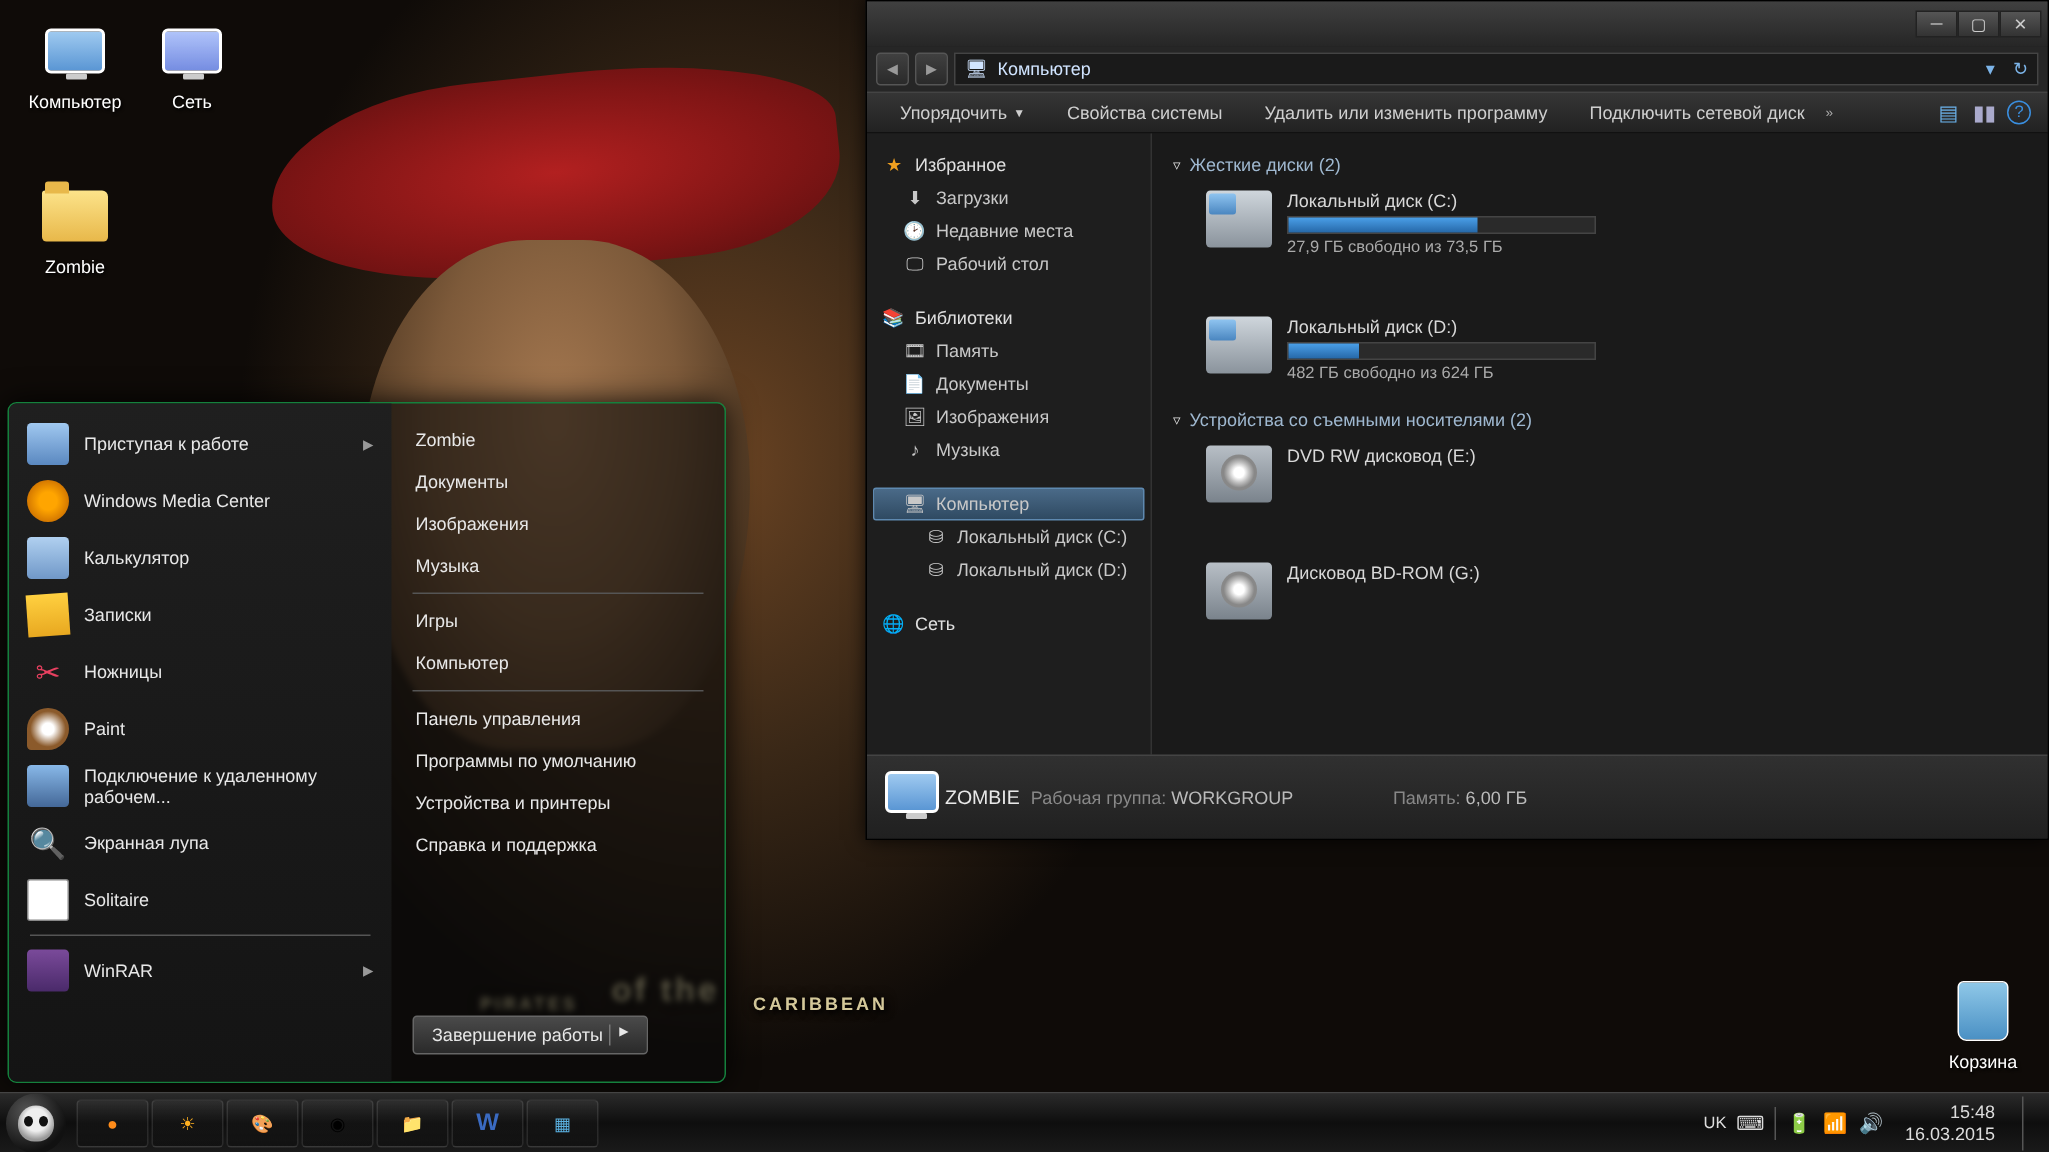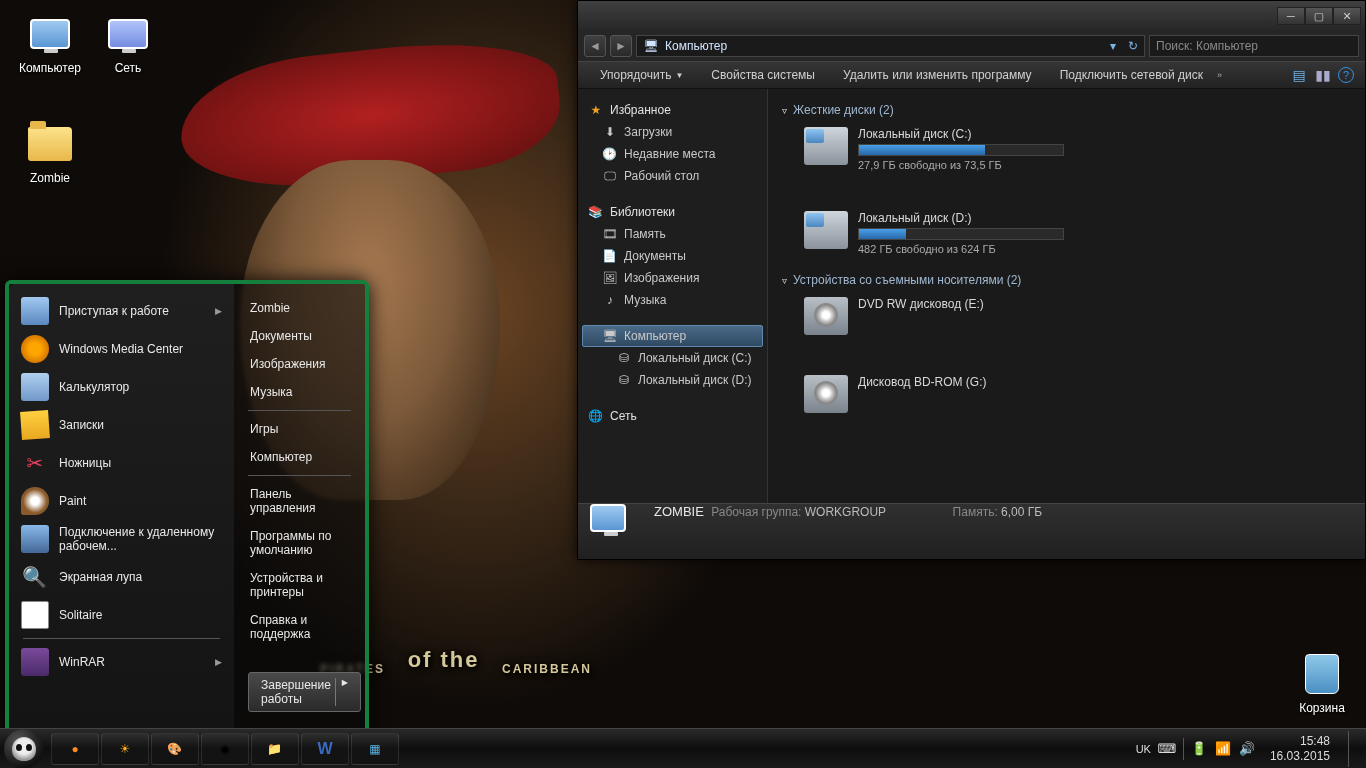--- a/index.html
+++ b/index.html
@@ -49,26 +49,26 @@
 .drive{display:flex;gap:10px;width:260px;cursor:pointer;}
 .drive-ico{width:44px;height:38px;background:linear-gradient(#cfd6dc,#8a939c);border-radius:3px;position:relative;flex-shrink:0;}
 .drive-ico.hdd::before{content:"";position:absolute;top:2px;left:2px;width:18px;height:14px;background:linear-gradient(#8fc4f0,#4a86c0);border-radius:2px;}
 .drive-ico.dvd{background:linear-gradient(#b8bfc6,#7a838c);}
 .drive-ico.dvd::before{content:"";position:absolute;top:6px;left:10px;width:24px;height:24px;border-radius:50%;background:radial-gradient(circle,#fff 20%,#c0c0c0 40%,#888 60%);}
 .drive-info{flex:1;color:#d8d8d8;}
 .drive-name{margin-bottom:3px;}
 .drive-bar{height:12px;background:#2a2a2a;border:1px solid #444;margin-bottom:3px;position:relative;}
 .drive-fill{height:100%;background:linear-gradient(#4a9fe8,#2668a8);}
 .drive-free{font-size:11px;color:#aaa;}
-.ex-details{height:56px;background:linear-gradient(#303030,#202020);border-top:1px solid #444;display:flex;gap:24px;padding:0 12px;color:#bbb;}
+.ex-details{height:56px;background:linear-gradient(#303030,#202020);border-top:1px solid #444;display:flex;align-items:center;gap:0;padding:0 12px;color:#bbb;}
 .ex-details .pc-ico{width:40px;height:36px;}
 .det-name{color:#e8e8e8;font-size:13px;margin-right:4px;}
 .det-lbl{color:#888;}
 
-.startmenu{position:absolute;left:5px;top:280px;width:364px;height:454px;background:rgba(10,10,10,.6);border:4px solid #15803d;border-radius:6px;box-shadow:0 0 20px rgba(0,0,0,.9);display:flex;backdrop-filter:blur(2px);}
+.startmenu{position:absolute;left:5px;top:268px;width:479px;height:454px;background:rgba(10,10,10,.6);border:1px solid #15803d;border-radius:6px;box-shadow:0 0 20px rgba(0,0,0,.9);display:flex;backdrop-filter:blur(2px);}
 .sm-left{width:255px;background:linear-gradient(#1f1f1f,#141414);border-radius:5px 0 0 5px;padding:8px 4px 4px;display:flex;flex-direction:column;}
 .sm-prog{display:flex;align-items:center;gap:10px;padding:5px 8px;color:#e8e8e8;cursor:pointer;border-radius:2px;min-height:34px;}
 .sm-prog .pi{width:28px;height:28px;display:flex;align-items:center;justify-content:center;font-size:20px;flex-shrink:0;}
 .sm-prog .arw{margin-left:auto;color:#999;font-size:9px;}
 .sm-right{flex:1;padding:10px 4px;display:flex;flex-direction:column;color:#e8e8e8;}
 .sm-r-item{padding:7px 12px;cursor:pointer;}
 .sm-r-sep{height:1px;background:#555;margin:4px 10px;}
 .sm-shutdown{margin-top:auto;margin-left:10px;margin-bottom:8px;display:flex;align-items:center;}
 .sm-shut-btn{background:linear-gradient(#4a4a4a,#2a2a2a);border:1px solid #666;padding:5px 12px;color:#e8e8e8;cursor:pointer;display:flex;gap:4px;border-radius:3px;}
 
@@ -138,23 +138,20 @@
     </div>
   </div>
   <div class="ex-nav">
     <div class="navbtn">◄</div>
     <div class="navbtn">►</div>
     <div class="addr">
       <span class="si">🖥</span>
       <span>Компьютер</span>
       <span class="arrow" style="margin-left:auto">▾</span>
       <span style="color:#7cb4e8;margin-left:6px;">↻</span>
-    </div>
-    <div class="search">
-      <span>Поиск: Компьютер</span>
     </div>
   </div>
   <div class="ex-toolbar">
     <div class="tb-item">
         <span>Упорядочить</span> 
         <span style="font-size:8px;">▼</span>
       </div>
     <div class="tb-item">Свойства системы</div>
     <div class="tb-item">Удалить или изменить программу</div>
     <div class="tb-item">Подключить сетевой диск</div>

